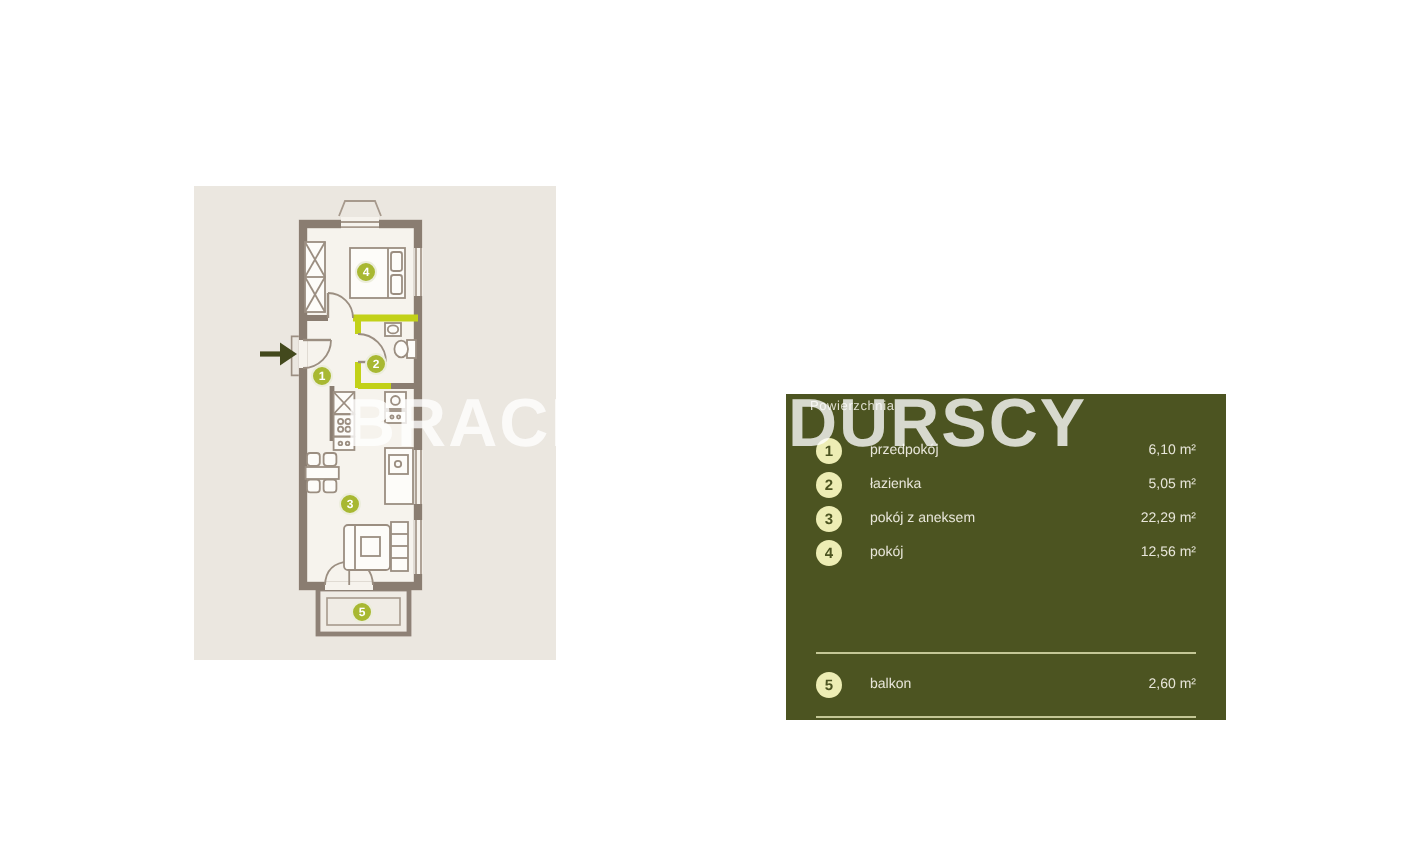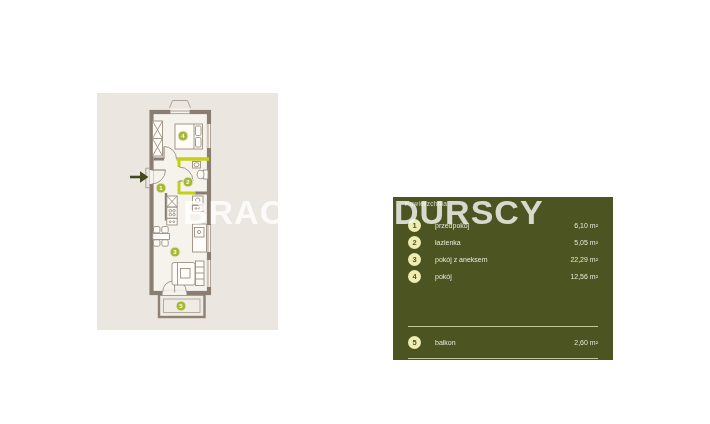--- a/index.html
+++ b/index.html
@@ -35,21 +35,21 @@
   .divider{
     position:absolute;left:15px;width:190px;height:1px;background:rgba(236,237,190,.75);
   }
 
   
   .watermark{position:absolute;top:193px;left:0;width:710px;height:44px;pointer-events:none;z-index:10;}
   .watermark span{
     position:absolute;top:0;font-size:34px;font-weight:bold;letter-spacing:1px;
     color:rgba(255,255,255,0.78);
   }
-  .wm-1{left:183px;}
+  .wm-1{left:173px;}
   .wm-2{left:394px;}
 </style>
 </head>
 <body>
 
 <div class="stage">
 
   <div class="plan-area">
     <svg width="181" height="237" viewBox="0 0 181 237">
 

